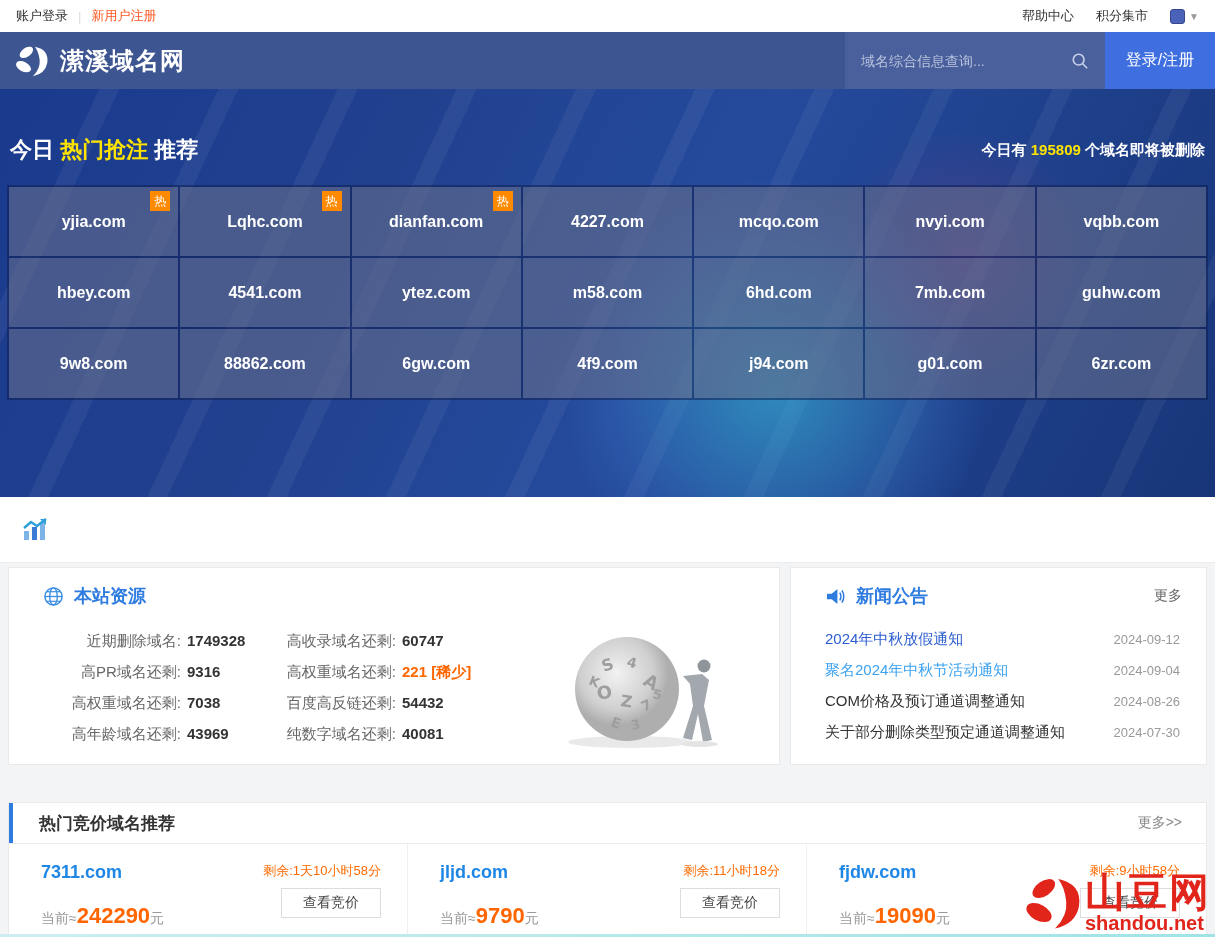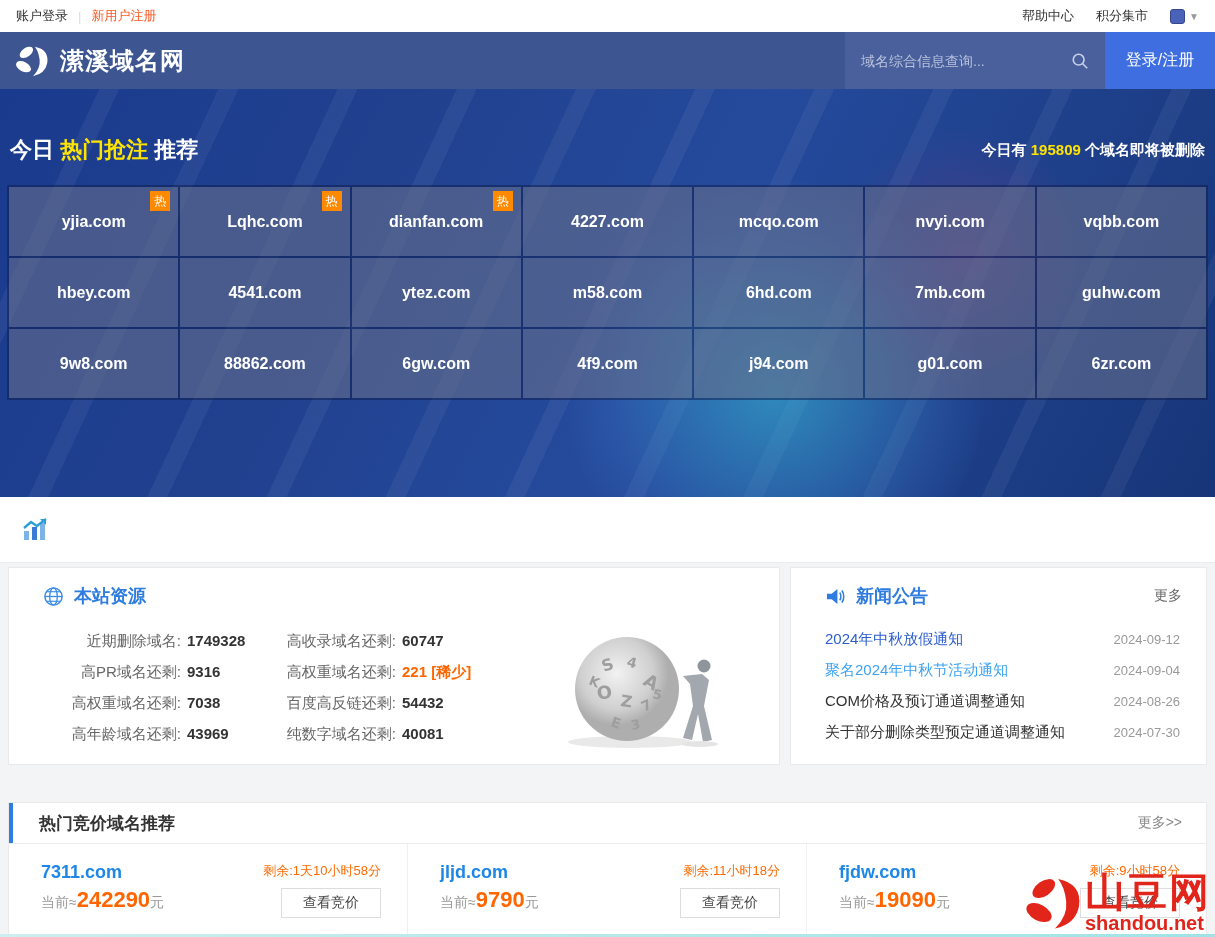--- a/index.html
+++ b/index.html
@@ -76,21 +76,21 @@
   
   .auction { margin:37px 8px 0; background:#fff; border:1px solid #eaeaea; }
   .auction-head { height:41px; display:flex; align-items:center; border-bottom:1px solid #ececec; position:relative; padding:0 24px 0 30px; }
   .auction-bar { position:absolute; left:0; top:0; width:4px; height:100%; background:#2e7ce0; }
   .auction-title { font-size:17px; font-weight:bold; color:#333; }
   .auction-more { margin-left:auto; color:#888; font-size:14px; cursor:pointer; }
   .cards { display:grid; grid-template-columns:repeat(3,1fr); }
   .card { padding:18px 26px 16px 32px; border-right:1px solid #f0f0f0; border-bottom:1px solid #f0f0f0;
     display:flex; justify-content:space-between; min-height:86px; background:#fff; }
   .card:nth-child(3n) { border-right:none; }
-  .card-domain { font-size:18px; font-weight:bold; color:#1e87e6; margin-bottom:4px; cursor:pointer; }
+  .card-domain { font-size:18px; font-weight:bold; color:#1e87e6; margin-bottom:20px; cursor:pointer; }
   .p-lbl { color:#999; font-size:14px; }
   .p-val { color:#ff6600; font-size:22px; font-weight:800; }
   .card-remaining { color:#ff6a00; font-size:13px; text-align:right; margin-bottom:8px; min-height:15px; }
   .card-btn { width:100px; height:30px; background:#fff; border:1px solid #ddd; color:#444; font-size:14px;
     font-family:inherit; cursor:pointer; float:right; }
   .card-r { display:flex; flex-direction:column; align-items:flex-end; }
 
   
   .watermark { position:absolute; right:4px; bottom:2px; display:flex; align-items:center; color:#e1251b; z-index:40; }
   .wm-col { display:flex; flex-direction:column; align-items:flex-start; margin-left:-6px; }

